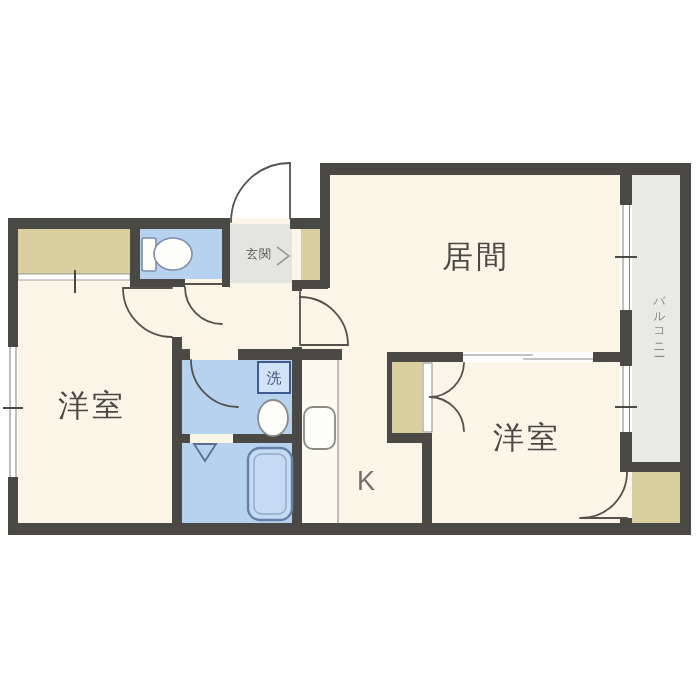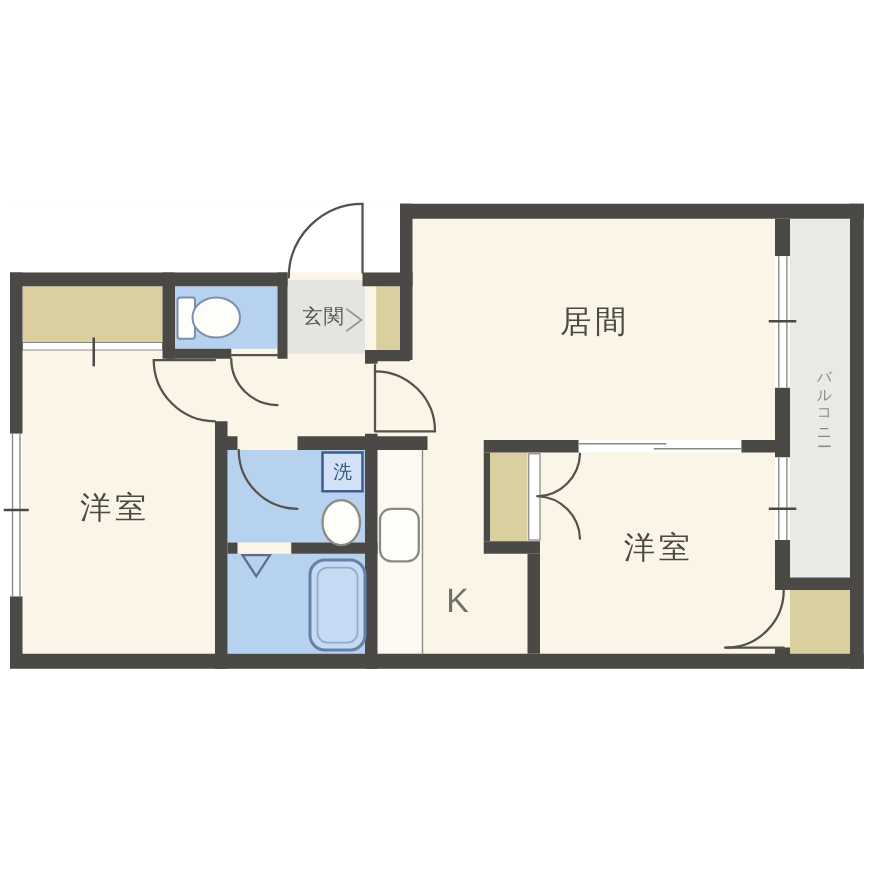--- a/index.html
+++ b/index.html
@@ -25,22 +25,22 @@
   .tick{fill:none;stroke:var(--wall);stroke-width:2;}
   .fixt{fill:#fdfdfa;stroke:#7d8dad;stroke-width:1.6;}
   .fixg{fill:#fdfdfa;stroke:#8a8a85;stroke-width:1.8;}
   .tub{fill:var(--fixblue);stroke:#6581a8;stroke-width:2.4;}
   .tubin{fill:none;stroke:#93abc9;stroke-width:1.4;}
   .laundry{fill:#d3e3f7;stroke:#41598c;stroke-width:2;}
   .fold{fill:none;stroke:#5a6c90;stroke-width:1.8;stroke-linejoin:miter;}
   .chev{fill:none;stroke:#9a9a96;stroke-width:1.6;}
   
   .lbl{position:absolute;transform:translate(-50%,-50%);color:var(--label);white-space:nowrap;}
-  .room-lbl{font-size:25px;letter-spacing:3px;}
-  .small-lbl{font-size:16px;letter-spacing:1px;color:#55524e;}
+  .room-lbl{font-size:31px;letter-spacing:3px;}
+  .small-lbl{font-size:12px;letter-spacing:1px;color:#55524e;}
   .k-lbl{font-size:27px;color:#70706c;letter-spacing:0;}
   .laundry-lbl{font-size:15px;color:#3d5580;letter-spacing:0;}
   .balc-lbl{writing-mode:vertical-rl;font-size:12px;letter-spacing:2px;color:#8a8a86;}
 </style>
 </head>
 <body>
 
 <div class="plan">
   <svg width="700" height="700" viewBox="0 0 700 700">
 

